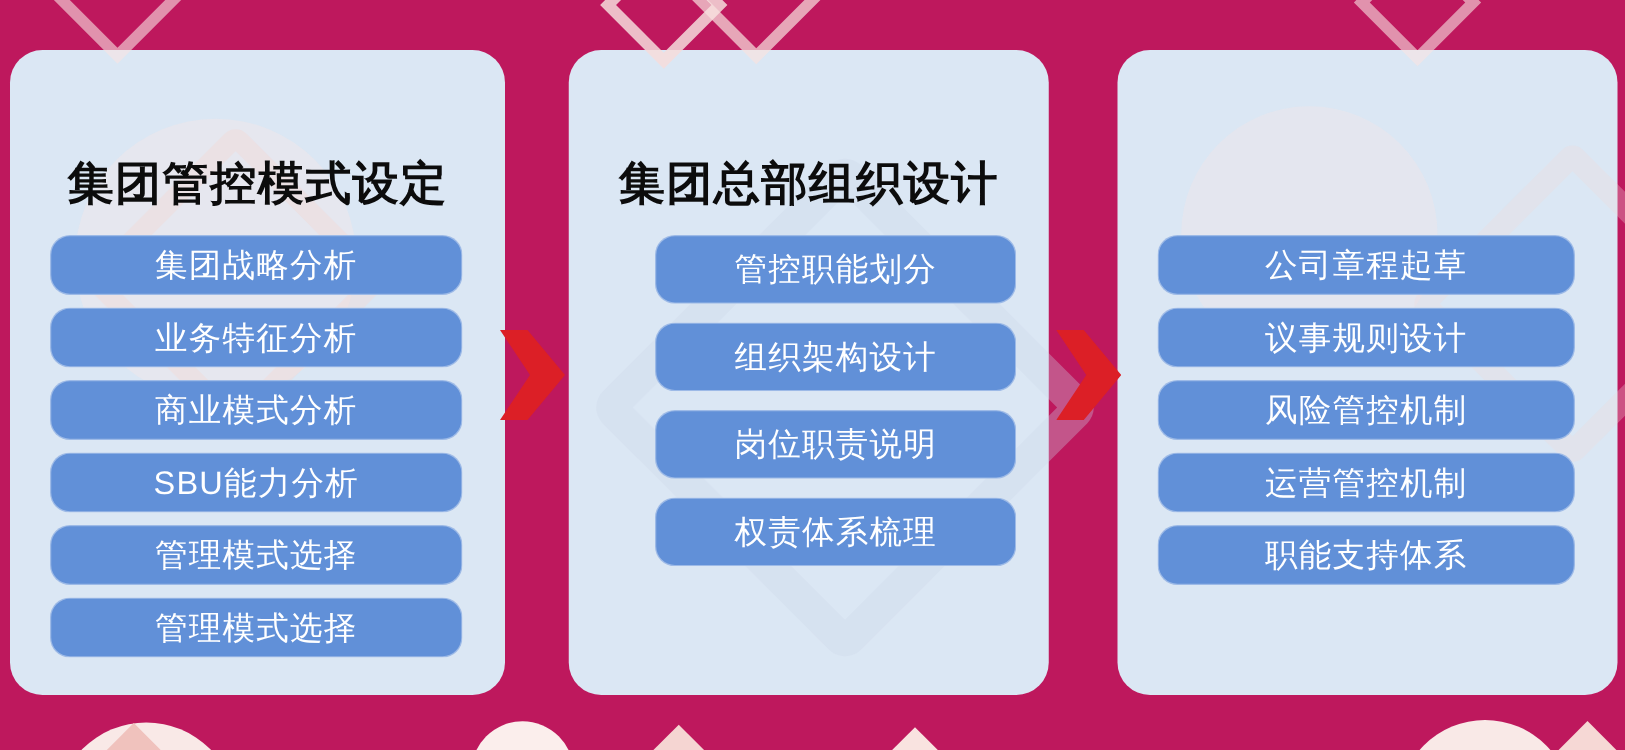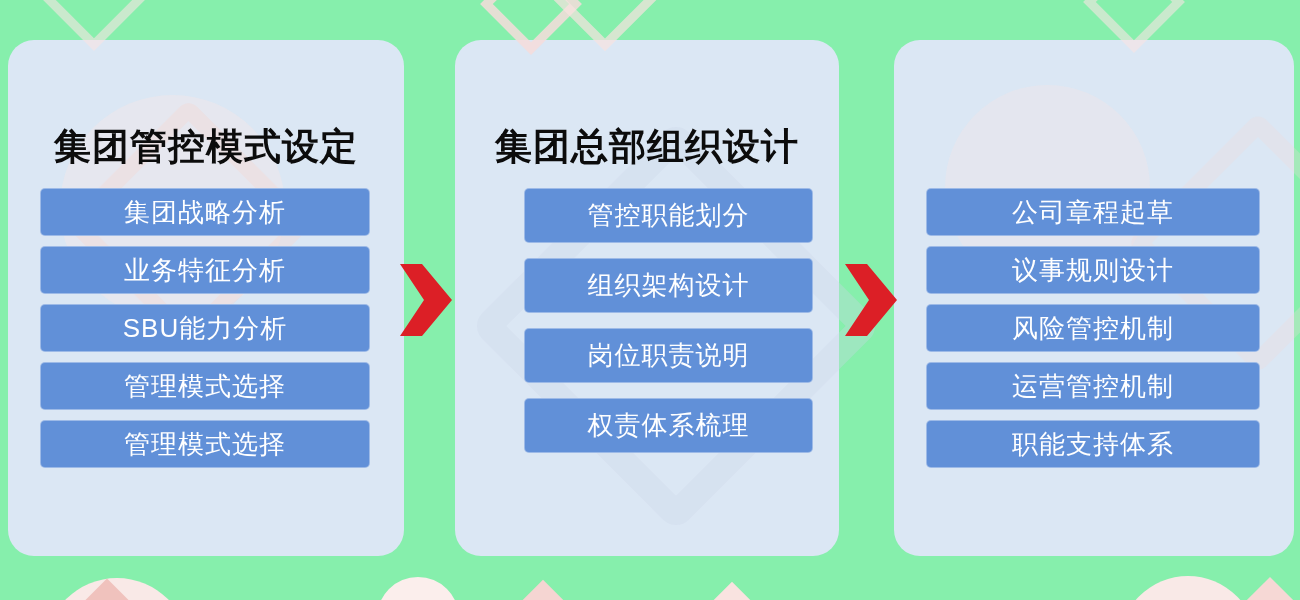--- a/index.html
+++ b/index.html
@@ -1,17 +1,17 @@
 <!DOCTYPE html>
 <html><head>
 <meta charset="utf-8">
 <style>
   html,body{margin:0;padding:0;}
   body{font-family:"Liberation Sans", sans-serif;}
-  #canvas{position:relative;width:1300px;height:600px;background:#86efac;overflow:hidden;}
+  #canvas{position:relative;width:1300px;height:600px;background:#be185d;overflow:hidden;}
 
   
   .panel{position:absolute;top:40px;height:516px;border-radius:26px;background:#dbe7f4;}
   .p0{left:8px;width:396px;}
   .p1{left:455px;width:384px;}
   .p2{left:894px;width:400px;}
 
   
   .wm{position:absolute;pointer-events:none;}
   .wm-circle{border-radius:50%;}
@@ -35,21 +35,21 @@
 
   
   .content{position:absolute;top:40px;height:516px;}
   .c0{left:8px;width:396px;}
   .c1{left:455px;width:384px;}
   .c2{left:894px;width:400px;}
   .title{position:absolute;top:82px;left:0;width:100%;text-align:center;
          font-size:37px;font-weight:700;color:#0c0c0c;letter-spacing:1px;}
   .items{position:absolute;left:0;top:0;width:100%;height:100%;}
   .item{position:absolute;left:32px;right:34px;display:flex;align-items:center;justify-content:center;
-        background:#6190d8;border:1px solid rgba(255,255,255,.38);border-radius:5px;
+        background:#6190d8;border:1px solid rgba(255,255,255,.38);border-radius:16px;
         color:#ffffff;font-size:26px;letter-spacing:1px;box-sizing:border-box;}
   .c1 .item{left:32px;right:26px;}
   .six .item{height:48px;}
   .six .item:nth-child(1){top:148px}
   .six .item:nth-child(2){top:206px}
   .six .item:nth-child(3){top:264px}
   .six .item:nth-child(4){top:322px}
   .six .item:nth-child(5){top:380px}
   .six .item:nth-child(6){top:438px}
   .five .item{height:55px;margin-left:37px;}
@@ -88,20 +88,21 @@
   <div class="wm wm-diamond wmd2"></div>
   <div class="wm wm-diamond wmd4"></div>
   <div class="wm wm-circle wmc3"></div>
   <div class="wm wm-diamond wmd3"></div>
 
   <div class="content c0">
     <div class="title">集团管控模式设定</div>
     <div class="items six">
       <div class="item">集团战略分析</div>
       <div class="item">业务特征分析</div>
+      <div class="item">商业模式分析</div>
       <div class="item">SBU能力分析</div>
       <div class="item">管理模式选择</div>
       <div class="item">管理模式选择</div>
     </div>
   </div>
 
   <div class="content c1">
     <div class="title">集团总部组织设计</div>
     <div class="items five">
       <div class="item">管控职能划分</div>

